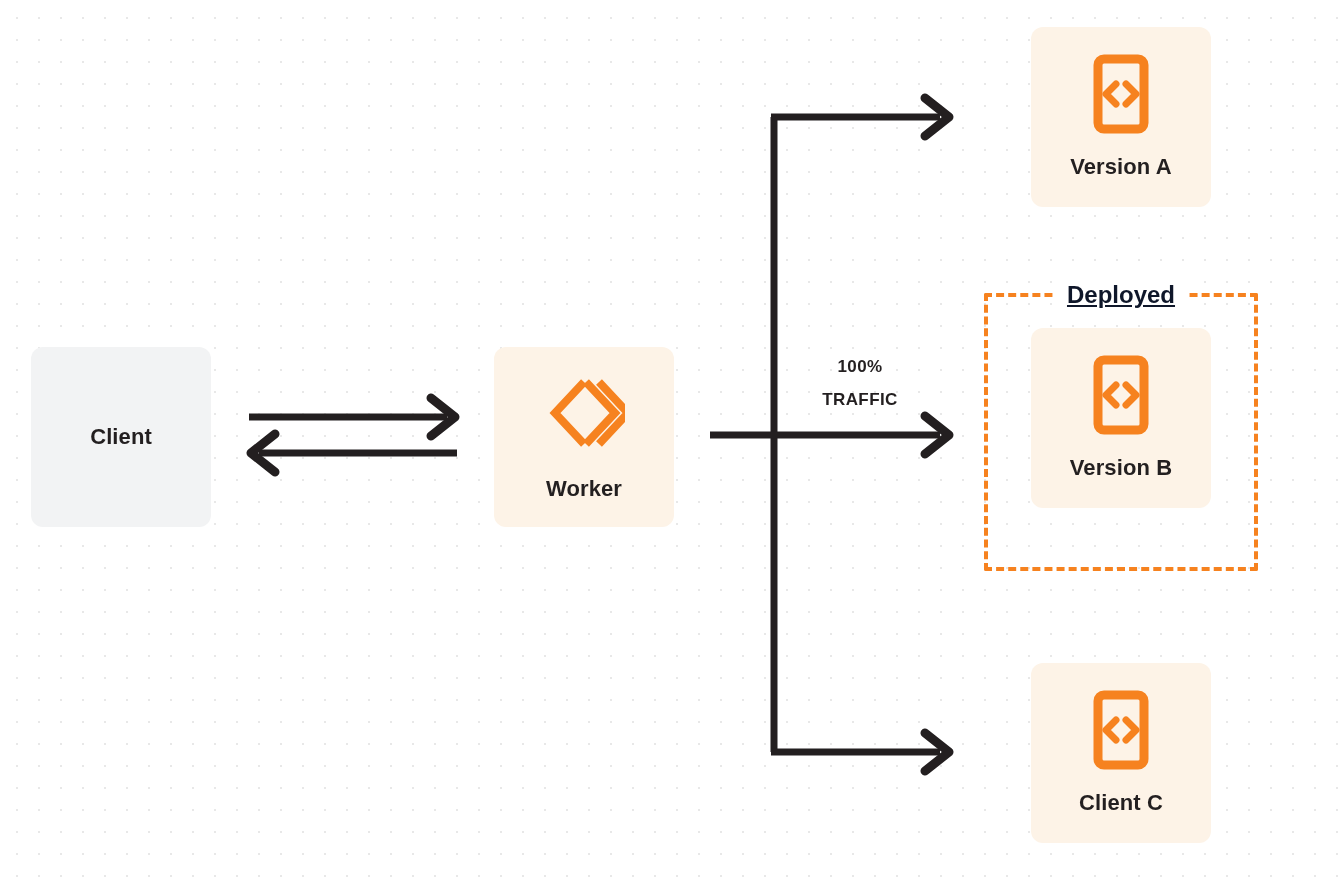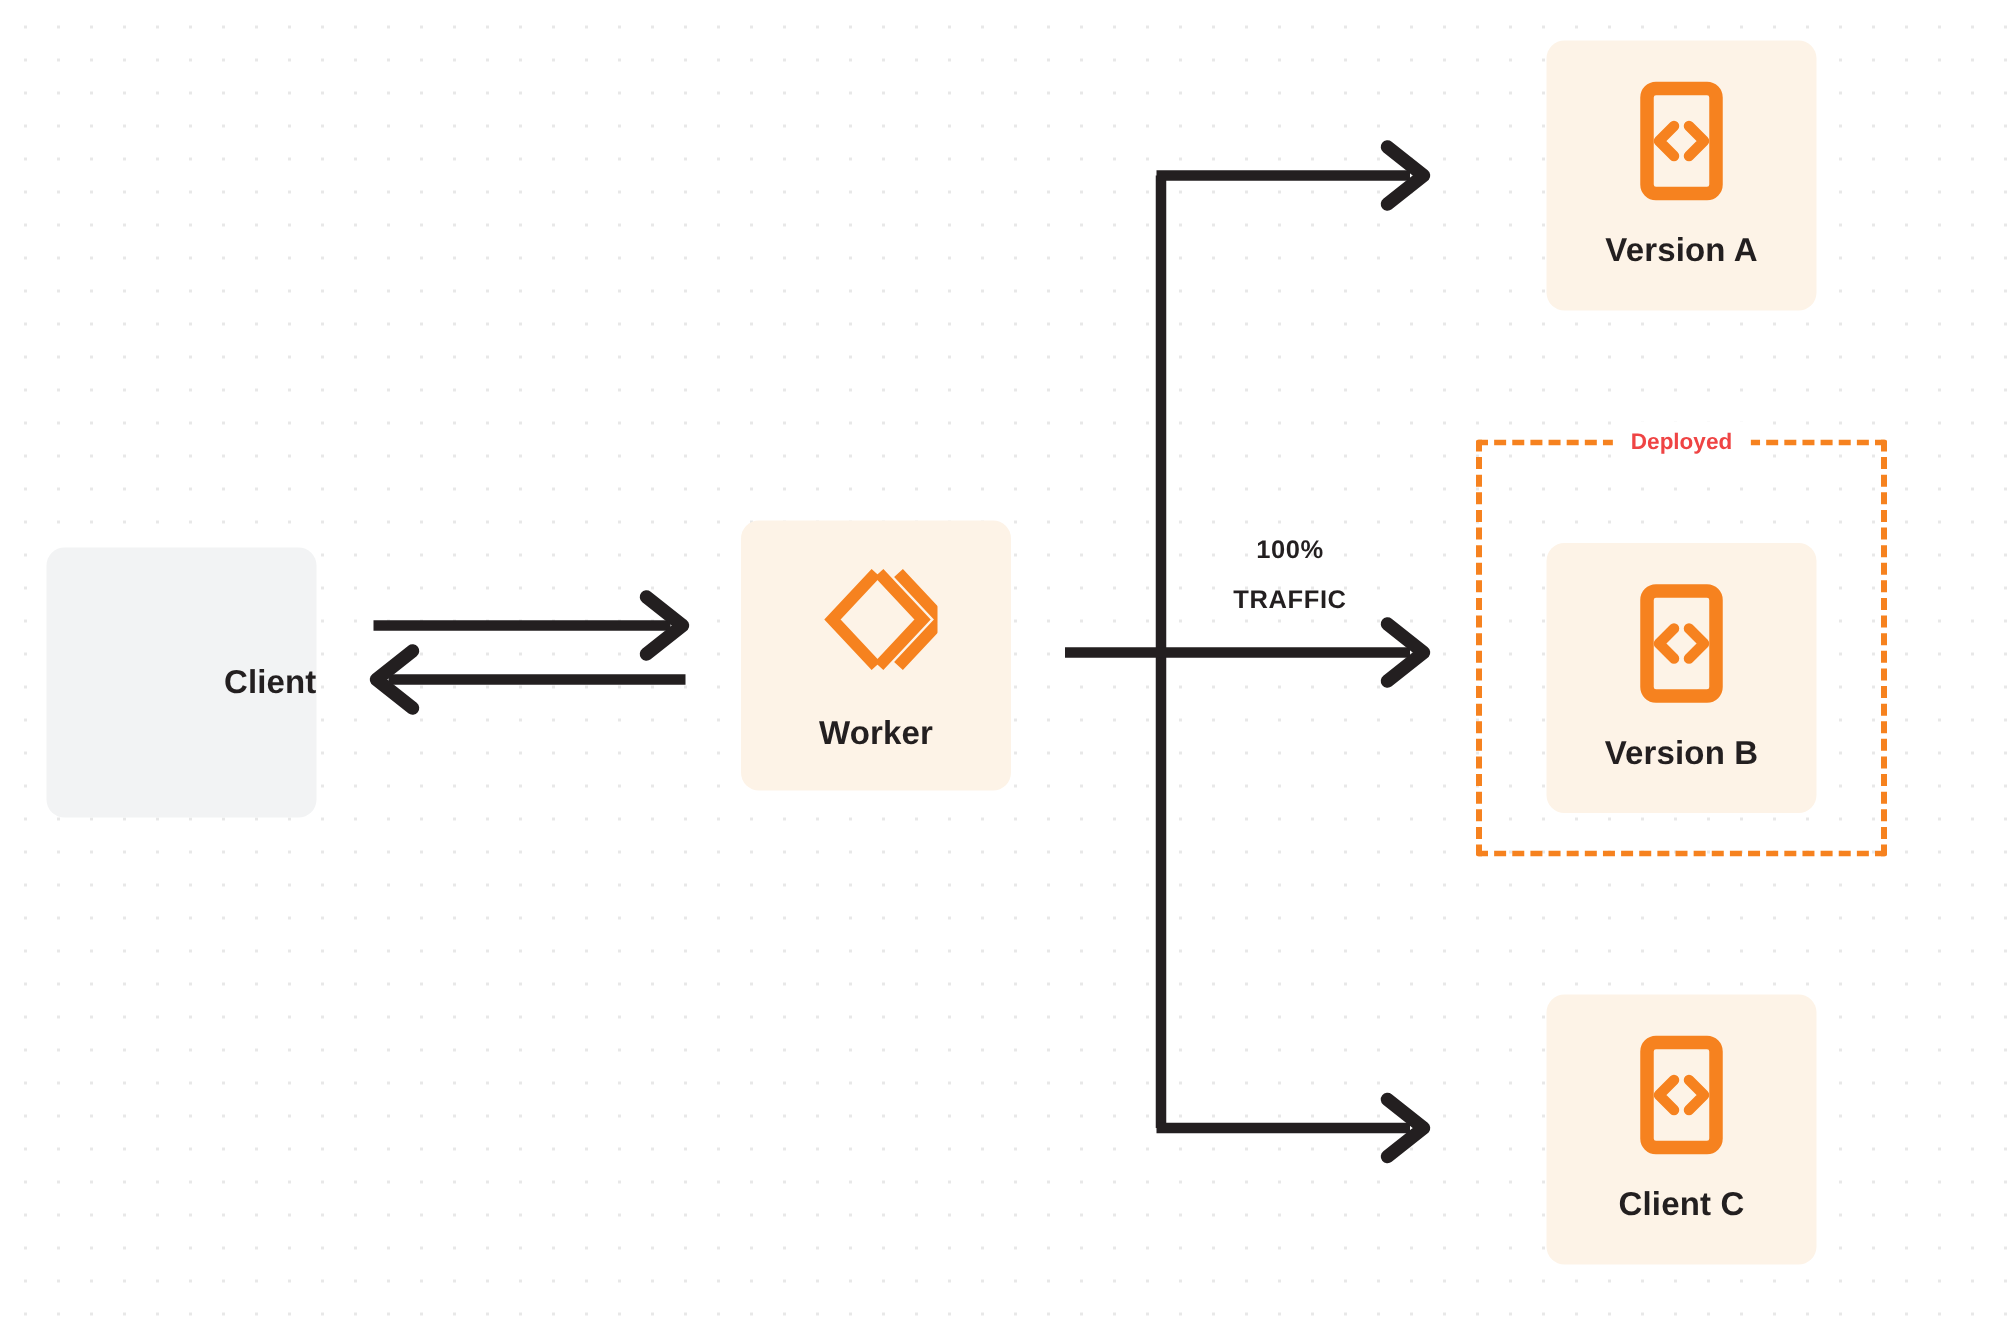--- a/index.html
+++ b/index.html
@@ -43,46 +43,45 @@
   .node-label {
     font-size: 22px;
     font-weight: bold;
     color: #231f20;
     letter-spacing: 0.1px;
     white-space: nowrap;
   }
 
   .node-client {
     left: 31px;
-    top: 365px;
+    top: 347px;
     width: 180px;
     height: 180px;
     background: #f2f3f4;
-    align-items: flex-end;
   }
 
   .node-worker {
     left: 494px;
     top: 347px;
     width: 180px;
     height: 180px;
     background: #fdf3e7;
   }
   .node-worker .node-label { margin-top: 22px; }
 
   .node-version {
     width: 180px;
     height: 180px;
     background: #fdf3e7;
     left: 1031px;
   }
   .node-version .node-label { margin-top: 20px; }
 
   .node-version-a { top: 27px; }
-  .node-version-b { top: 362px; }
+  .node-version-b { top: 328px; }
   .node-version-c { top: 663px; }
 
   .icon-wrap {
     display: block;
     line-height: 0;
   }
 
   
   .deployed-group {
     position: absolute;
@@ -94,25 +93,26 @@
     border: 4px dashed #f6821f;
     border-radius: 2px;
   }
   .deployed-label {
     position: absolute;
     left: 50%;
     top: -16px;
     transform: translateX(-50%);
     background: #ffffff;
     padding: 0 12px;
-    font-size: 15px;
+    font-size: 24px;
     font-weight: bold;
-    color: #ef4444;
+    color: #0f172a;
     white-space: nowrap;
     line-height: 28px;
+    text-decoration: underline;
   }
 
   
   .traffic-label {
     position: absolute;
     left: 790px;
     top: 350px;
     width: 140px;
     text-align: center;
     font-size: 17px;

